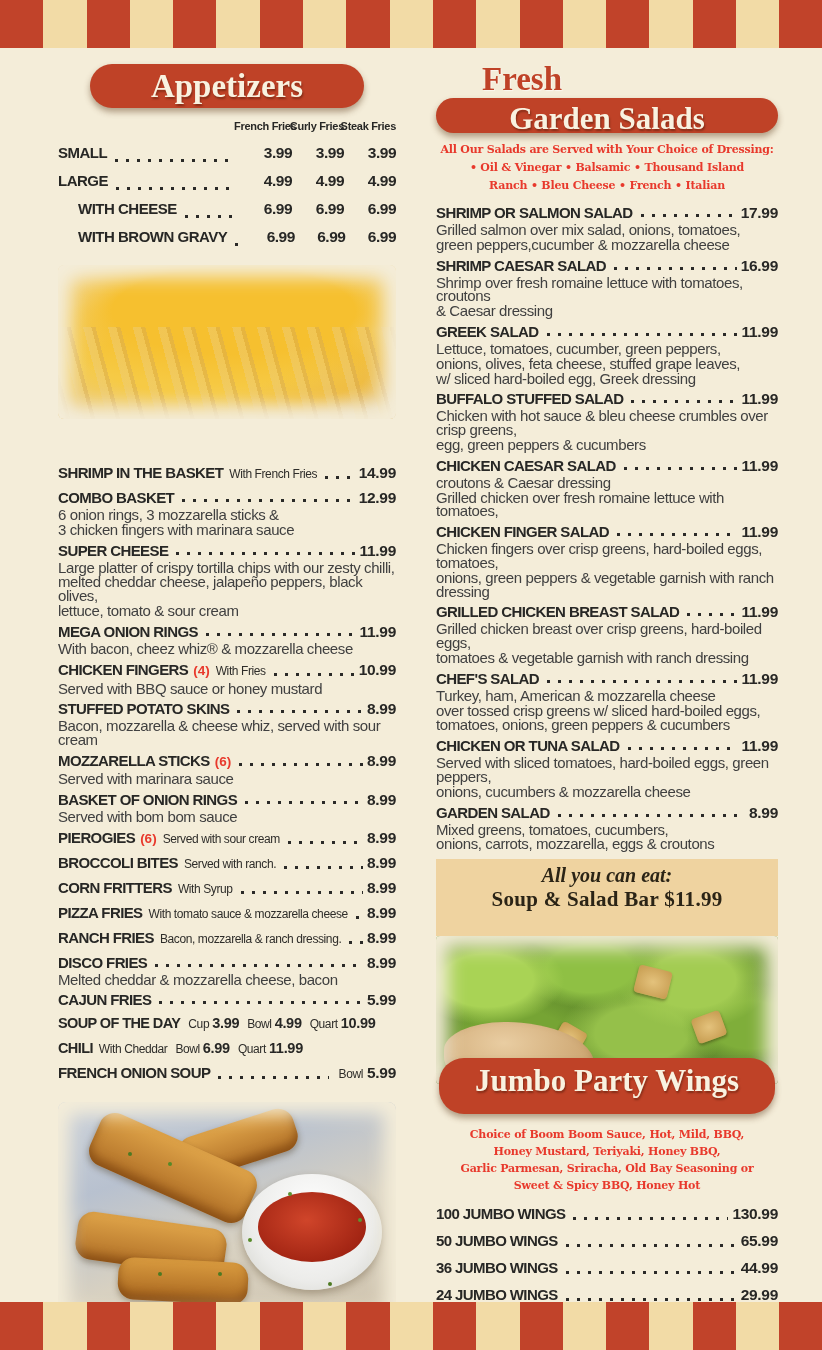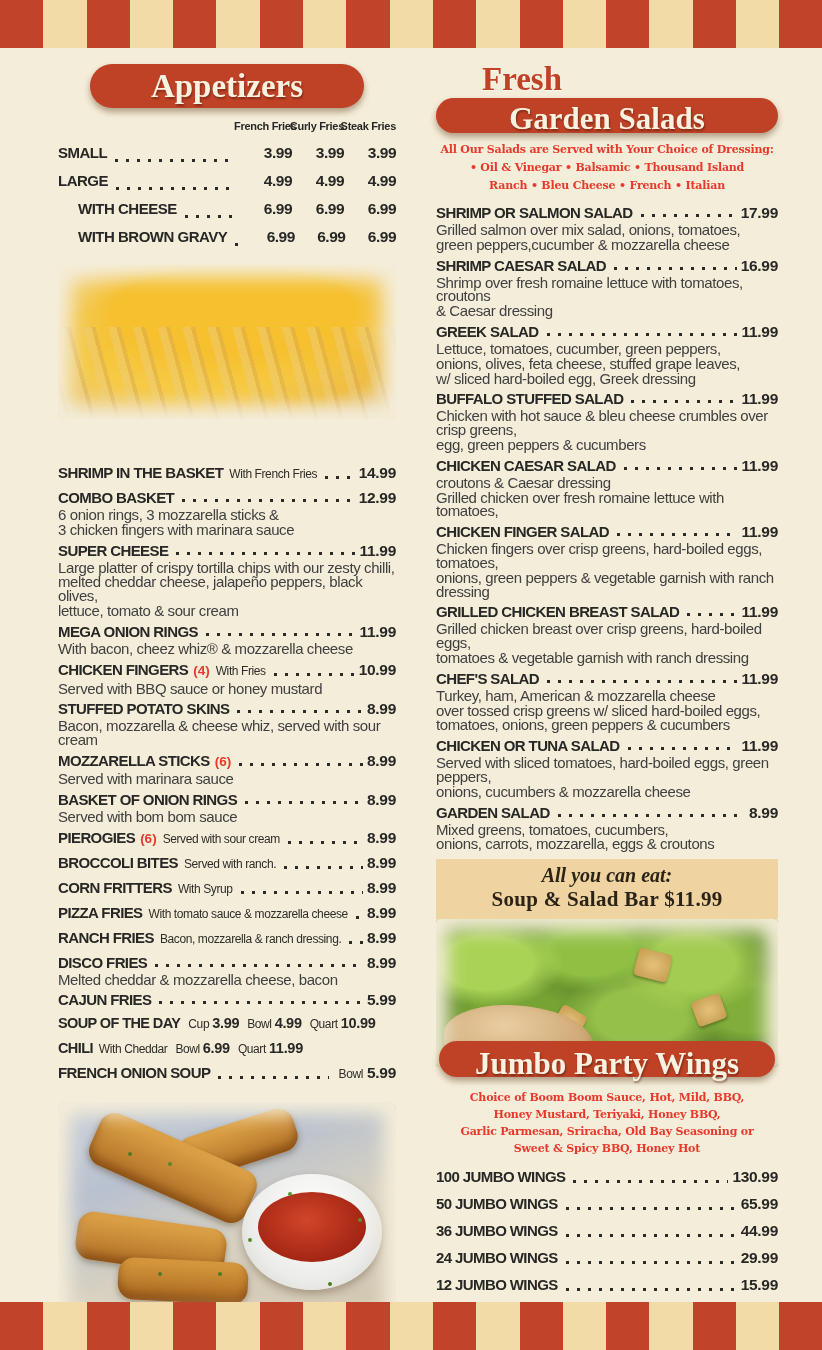--- a/index.html
+++ b/index.html
@@ -26,21 +26,21 @@
     text-align:center;border-radius:24px;
     box-shadow:0 4px 6px rgba(96,60,28,.45);
     text-shadow:1px 2px 2px rgba(60,20,5,.45);
   }
   .appetizers-pill{width:274px;height:44px;line-height:44px;font-size:33px;margin:0 auto 12px;}
   .fresh-title{
     font-family:"Liberation Serif", serif;font-weight:bold;font-size:33px;line-height:34px;
     color:#bf4227;margin-left:46px;height:34px;text-shadow:1px 1px 1px rgba(255,255,255,.6);
   }
   .salads-pill{width:100%;height:35px;line-height:42px;font-size:31px;margin-top:2px;border-radius:23px;}
-  .wings-pill{width:336px;height:36px;line-height:46px;font-size:31px;border-radius:25px;margin:-26px auto 12px;position:relative;z-index:2;}
+  .wings-pill{width:336px;height:56px;line-height:46px;font-size:31px;border-radius:25px;margin:-26px auto 12px;position:relative;z-index:2;}
   
   .ft-header{display:flex;align-items:baseline;font-weight:bold;font-size:11px;letter-spacing:-.3px;margin-bottom:7px;}
   .ft-spacer{flex:1;}
   .ft-colhead{width:58px;margin-left:-6px;text-align:right;white-space:nowrap;}
   .ft-row{display:flex;align-items:baseline;font-weight:bold;font-size:15px;letter-spacing:-.5px;line-height:28px;white-space:nowrap;}
   .ft-row.indent{padding-left:20px;}
   .ft-label{font-weight:bold;}
   .ft-price{width:48px;margin-left:4px;text-align:right;font-size:15.5px;}
   
   .leader{
@@ -65,21 +65,21 @@
   #salad-items .item{margin-bottom:4px;}
   #wings-items .row{line-height:23px;}
   
   .red-note{
     font-family:"DejaVu Serif", serif;font-weight:bold;color:#e8392c;
     text-align:center;font-size:11px;line-height:18px;letter-spacing:-.2px;
   }
   #dressing-lines{margin-top:8px;margin-bottom:8px;}
   #wing-choices{margin-top:12px;line-height:17px;}
   
-  .banner{background:#efd3a0;text-align:center;padding:5px 0 7px;margin-top:8px;}
+  .banner{background:#efd3a0;text-align:center;padding:5px 0 24px;margin-top:8px;}
   .banner-line1{font-family:"Liberation Serif", serif;font-style:italic;font-weight:bold;font-size:20px;color:#2b2416;}
   .banner-line2{font-family:"Liberation Serif", serif;font-weight:bold;font-size:21px;color:#2b2416;letter-spacing:.3px;}
   
   .photo{position:relative;overflow:hidden;border-radius:6px;}
   .photo::after{content:"";position:absolute;inset:0;box-shadow:inset 0 0 18px 12px #f4edd9;pointer-events:none;}
   .fries-photo{
     height:154px;margin-top:14px;
     background:
       radial-gradient(90% 70% at 52% 30%,#f6c02f 0 40%,rgba(246,192,47,0) 72%),
       radial-gradient(80% 60% at 40% 62%,#f6ca45 0 35%,rgba(246,202,69,0) 75%),

